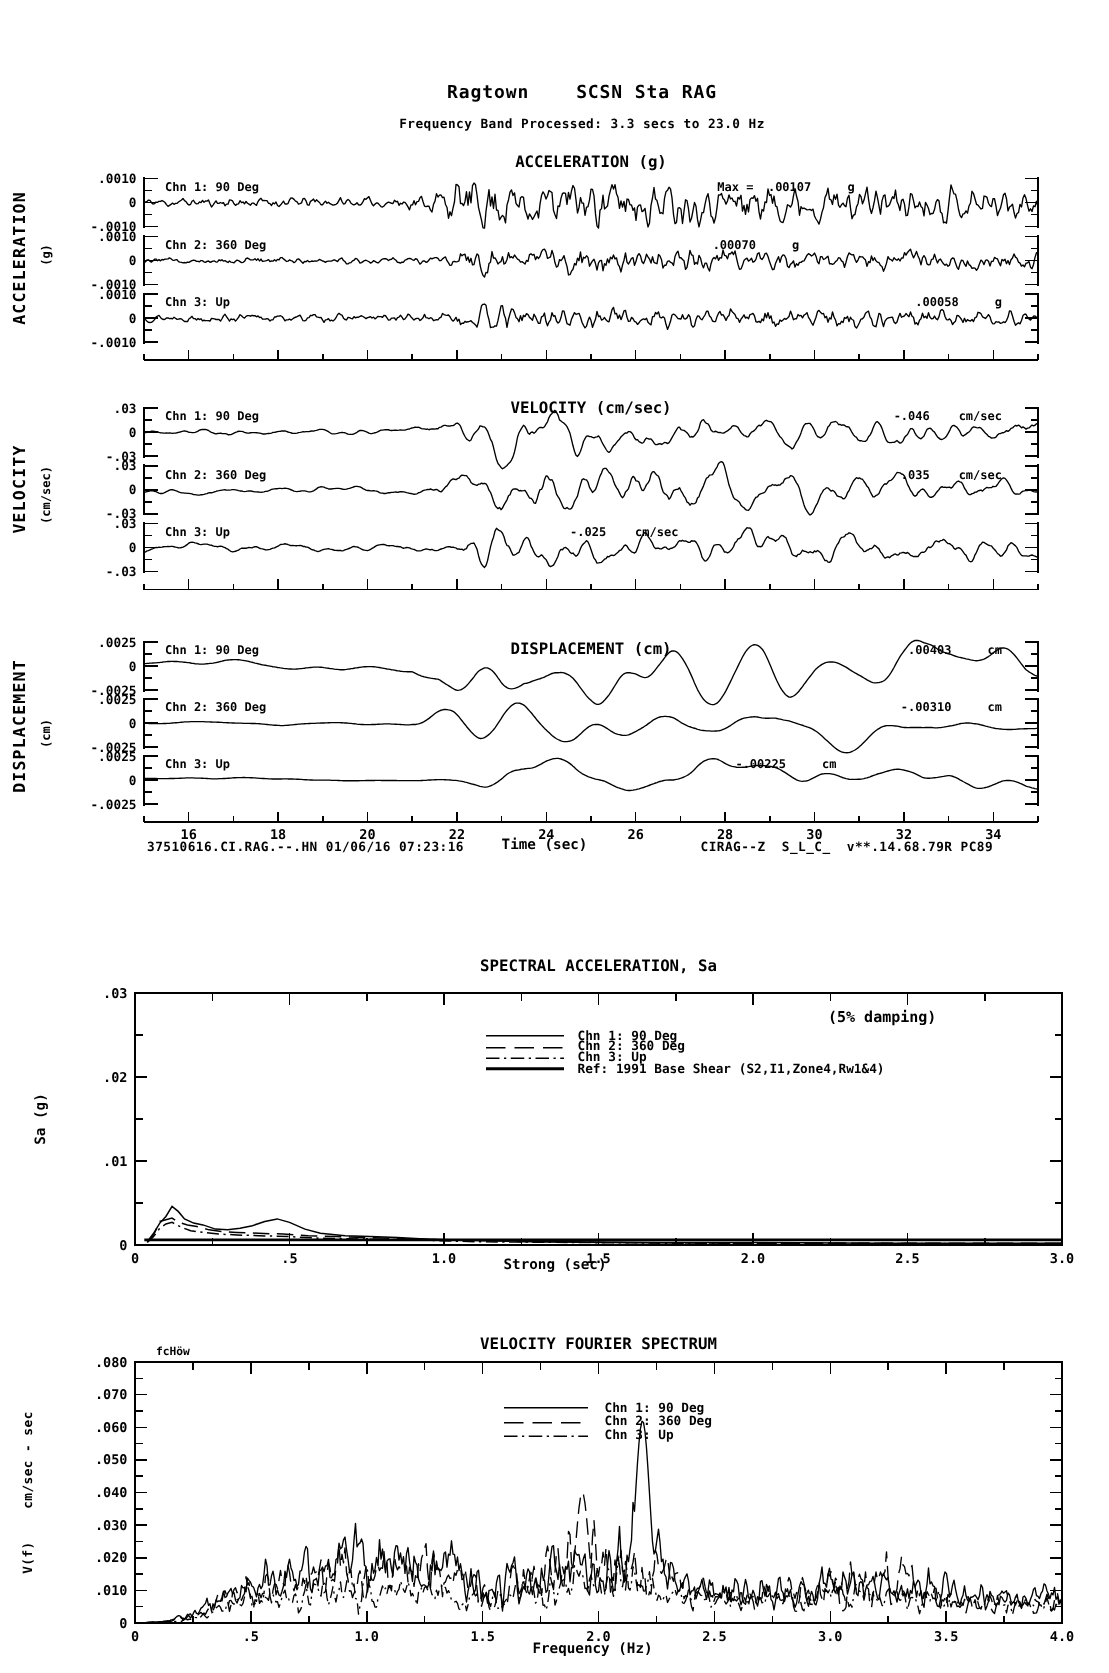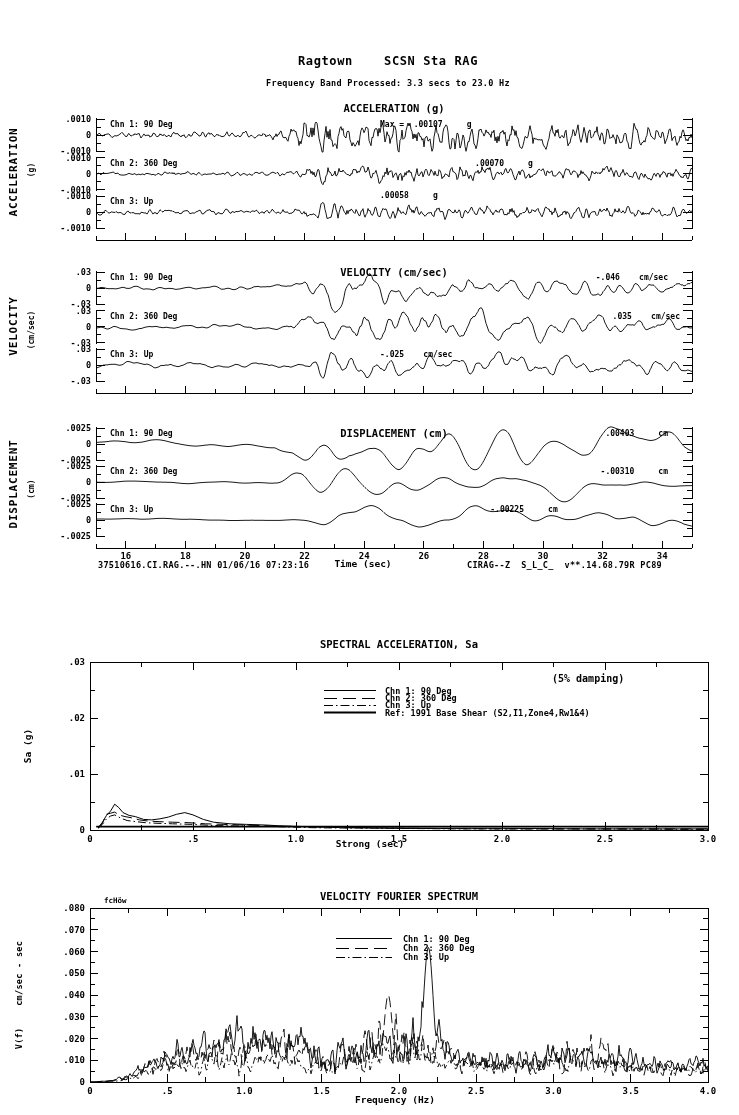--- a/index.html
+++ b/index.html
@@ -457,29 +457,29 @@
       <span>Chn 2: 360 Deg</span>
     </div>
     <div class="lrow">
       <svg width="58" height="7">
           <line class="ls ls-dd" x1="1" y1="3.5" x2="57" y2="3.5"></line>
         </svg>
       <span>Chn 3: Up</span>
     </div>
   </div>
 <div class="abs b pre t8" style="left:110px;top:120px">Chn 1: 90 Deg</div>
-    <div class="abs b pre t8" style="left:380px;top:120px;width:288px;text-align:left">Max =  .00107     g</div>
+    <div class="abs b pre t8" style="left:380px;top:120px;width:288px;text-align:center">Max =  .00107     g</div>
     <div class="abs b pre t8" style="left:110px;top:158.5px">Chn 2: 360 Deg</div>
     <div class="abs b pre t8" style="left:360px;top:158.5px;width:288px;text-align:center">.00070     g</div>
     <div class="abs b pre t8" style="left:110px;top:197px">Chn 3: Up</div>
-    <div class="abs b pre t8" style="left:380px;top:191px;width:288px;text-align:left">.00058     g</div>
+    <div class="abs b pre t8" style="left:380px;top:197px;width:288px;text-align:right">.00058     g</div>
     <div class="abs b pre t8" style="left:110px;top:273px">Chn 1: 90 Deg</div>
     <div class="abs b pre t8" style="left:380px;top:273px;width:288px;text-align:right">-.046    cm/sec</div>
     <div class="abs b pre t8" style="left:110px;top:311.5px">Chn 2: 360 Deg</div>
-    <div class="abs b pre t8" style="left:392px;top:311.5px;width:288px;text-align:right">.035    cm/sec</div>
+    <div class="abs b pre t8" style="left:380px;top:311.5px;width:288px;text-align:right">.035    cm/sec</div>
     <div class="abs b pre t8" style="left:110px;top:350px">Chn 3: Up</div>
     <div class="abs b pre t8" style="left:380px;top:350px;width:288px;text-align:left">-.025    cm/sec</div>
     <div class="abs b pre t8" style="left:110px;top:429px">Chn 1: 90 Deg</div>
     <div class="abs b pre t8" style="left:380px;top:429px;width:288px;text-align:right">.00403     cm</div>
     <div class="abs b pre t8" style="left:110px;top:467px">Chn 2: 360 Deg</div>
     <div class="abs b pre t8" style="left:380px;top:467px;width:288px;text-align:right">-.00310     cm</div>
     <div class="abs b pre t8" style="left:110px;top:505px">Chn 3: Up</div>
     <div class="abs b pre t8" style="left:380px;top:505px;width:288px;text-align:center">-.00225     cm</div>
   </div>
 

